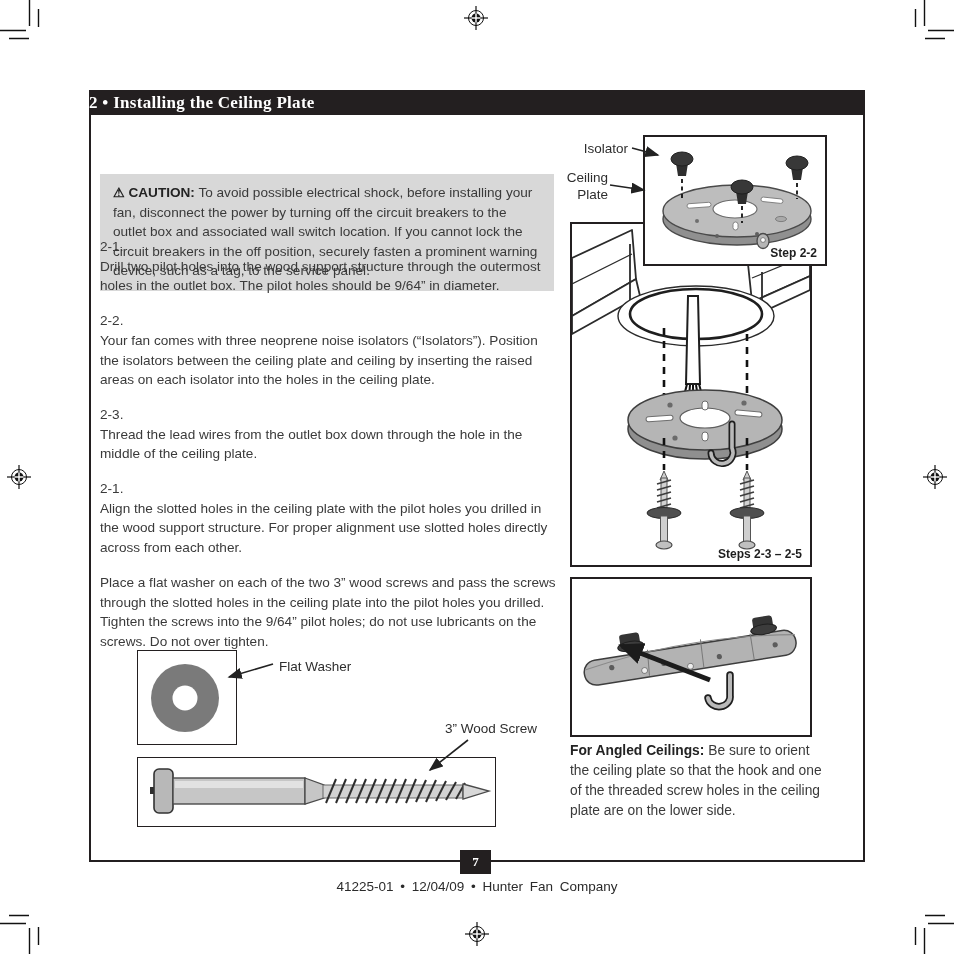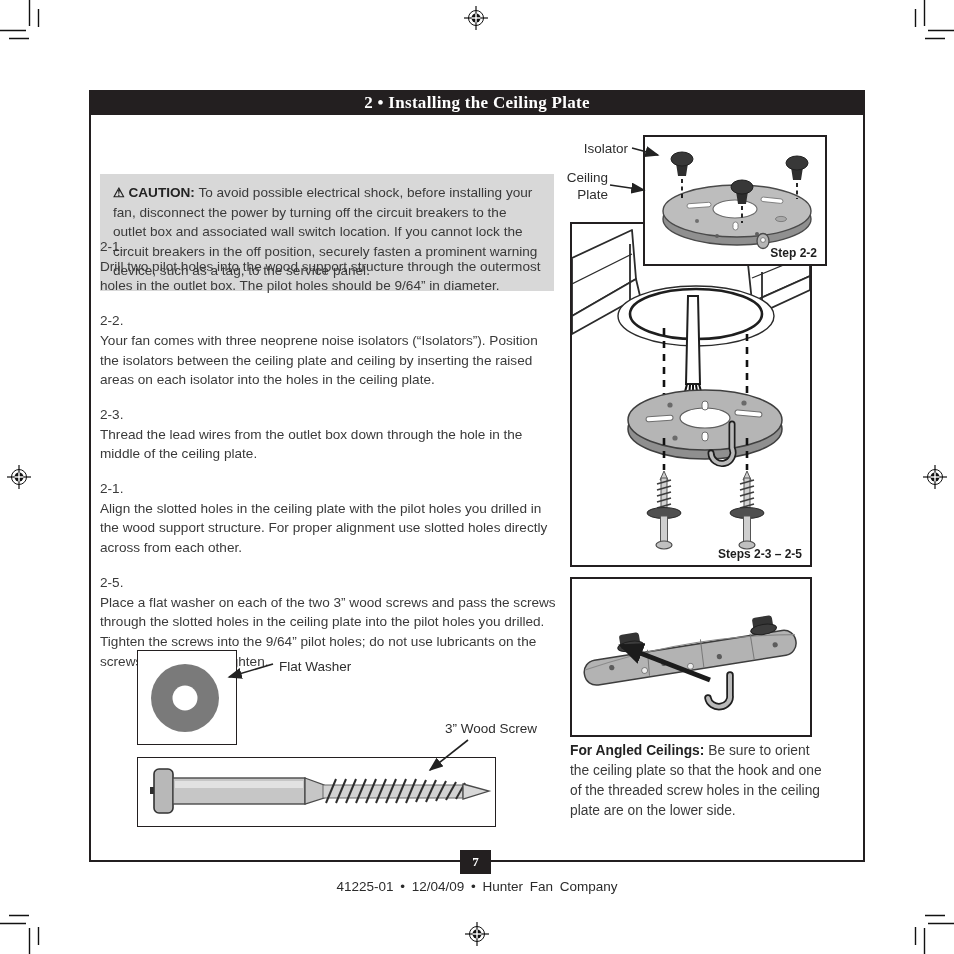--- a/index.html
+++ b/index.html
@@ -3,21 +3,21 @@
 <meta charset="utf-8">
 <style>
   html,body{margin:0;padding:0;background:#ffffff;}
   #page{position:relative;width:954px;height:954px;background:#ffffff;overflow:hidden;
         font-family:"Liberation Sans",sans-serif;color:#3a3a3a;}
   .abs{position:absolute;}
   
   #frame{left:89px;top:90px;width:776px;height:772px;border:2.5px solid #231f20;box-sizing:border-box;background:#fff;}
   #titlebar{left:89px;top:90px;width:776px;height:25px;background:#231f20;color:#ffffff;
             font-family:"Liberation Serif",serif;font-weight:bold;font-size:17px;
-            text-align:center;line-height:25px;letter-spacing:.3px;box-sizing:border-box;}
+            text-align:left;line-height:25px;letter-spacing:.3px;box-sizing:border-box;}
   
   #caution{left:100px;top:130px;width:454px;box-sizing:border-box;background:#d8d8d8;
            padding:9px 13px 10px 13px;font-size:13.6px;line-height:19.6px;margin-top:44px;}
   .bold-lead{font-weight:bold;color:#232323;}
   .cicon{font-weight:bold;color:#1c1c1c;font-size:13px;}
   
   #steps{left:100px;top:237px;width:458px;font-size:13.6px;line-height:19.7px;}
   .step{display:flex;margin-bottom:15px;flex-direction:column;}
   .num{flex:none;width:35px;color:#3a3a3a;}
   .stext{flex:1;}
@@ -70,21 +70,20 @@
       <span class="num">2-3.</span>
       <span class="stext">Thread the lead wires from the outlet box down through the hole in the middle of the ceiling plate.</span>
     </div>
     <div class="step">
       <span class="num">2-1.</span>
       <div class="stext">
         <span>Align the slotted holes in the ceiling plate with the pilot holes you drilled in the wood support structure. For proper alignment use slotted holes directly across from each other.</span>
       </div>
     </div>
     <div class="step">
-      <span class="num">2-5.</span>
       <div class="stext">
         <span>Place a flat washer on each of the two 3” wood screws and pass the screws through the slotted holes in the ceiling plate into the pilot holes you drilled.</span>
         <div class="extra-par">Tighten the screws into the 9/64” pilot holes; do not use lubricants on the screws. Do not over tighten.</div>
       </div>
     </div>
   </div>
 
   <div class="abs" id="washer-box">
     <svg width="97" height="92" viewBox="0 0 97 92">
       <circle cx="47" cy="47" r="34" fill="#7a7a7a"></circle>

